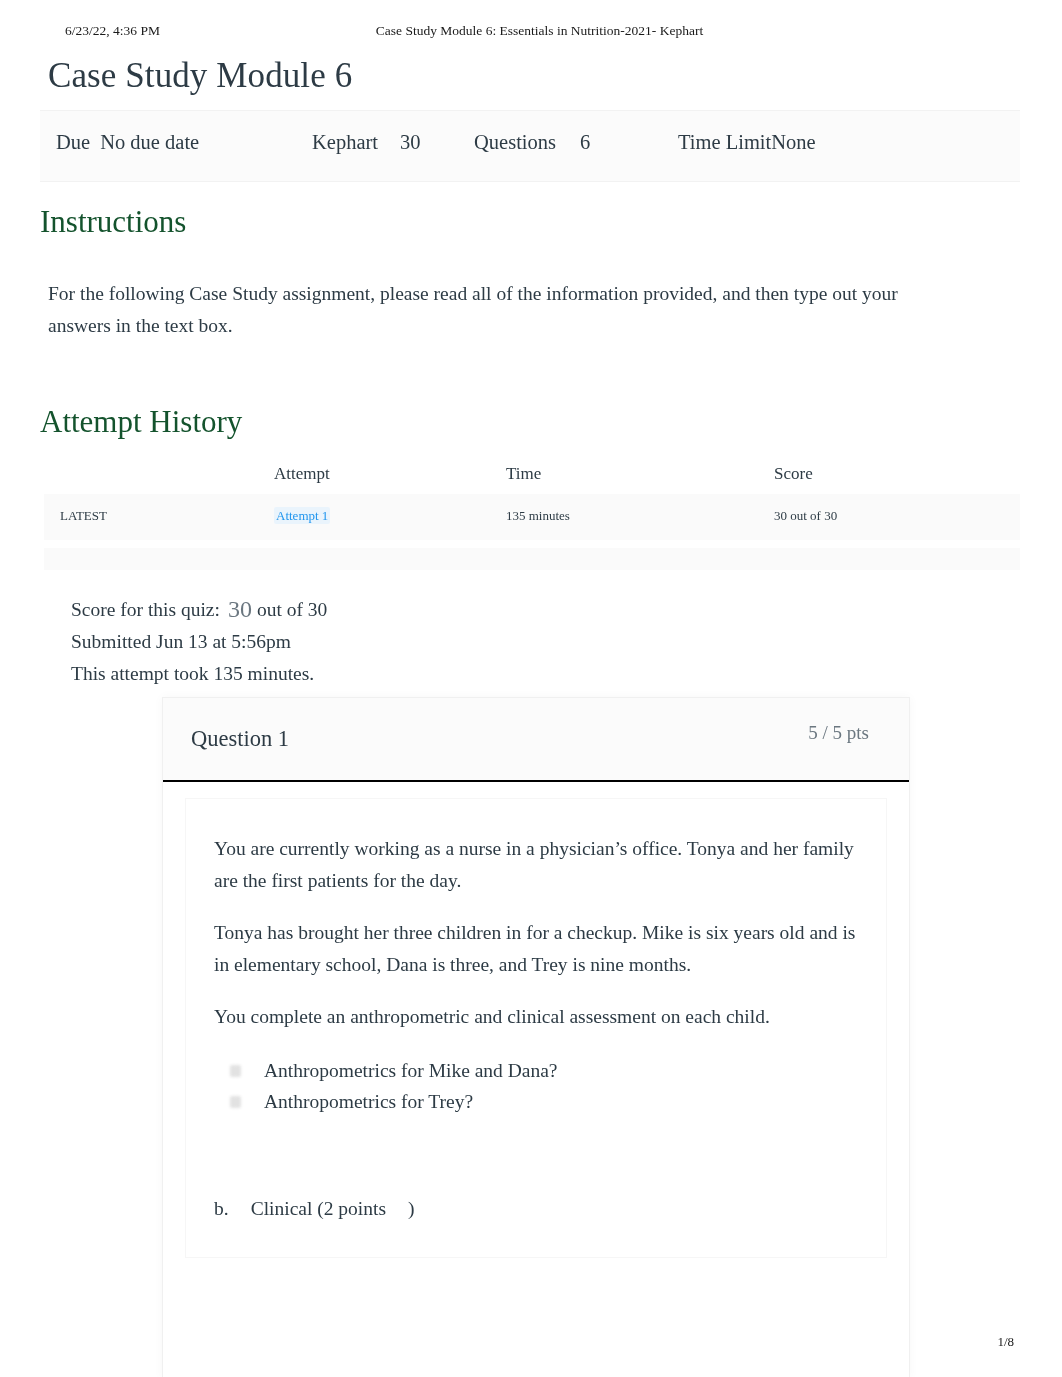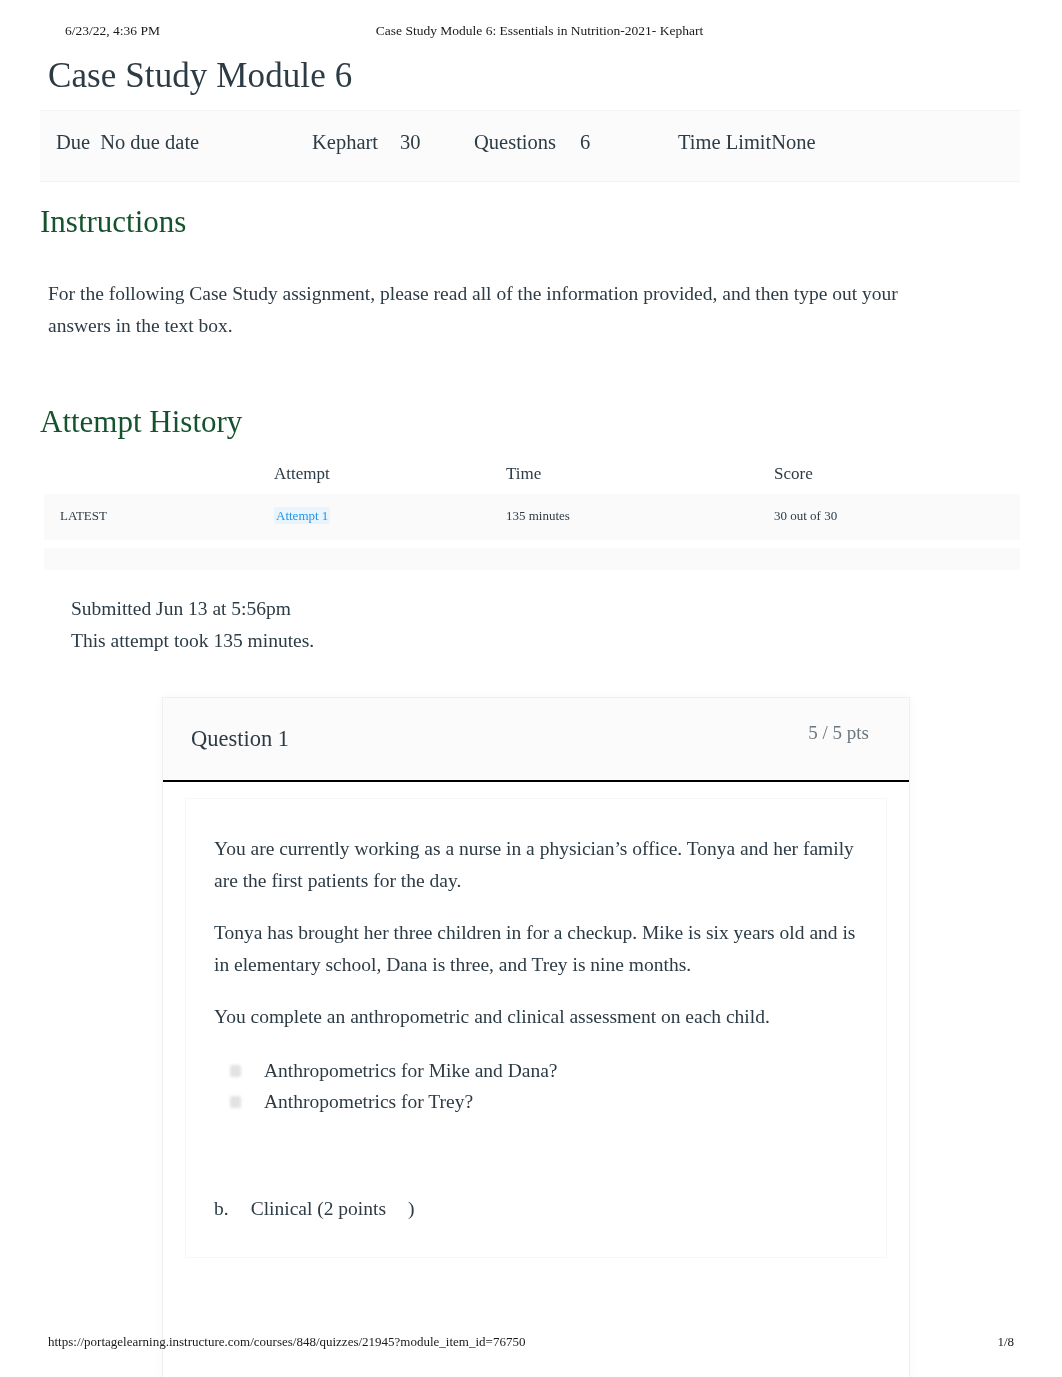--- a/index.html
+++ b/index.html
@@ -320,20 +320,23 @@
       <td class="col-latest">LATEST</td>
       <td class="col-attempt"><a class="attempt-link" href="#">Attempt 1</a></td>
       <td class="col-time">135 minutes</td>
       <td class="col-score">30 out of 30</td>
     </tr>
   </tbody>
 </table>
 <div class="table-tail"></div>
 
 <div class="score-summary">
+  <div class="score-line">
+    <span>Score for this quiz:</span><span class="score-big">30</span><span>out of 30</span>
+  </div>
   <div class="score-line">Submitted Jun 13 at 5:56pm</div>
   <div class="score-line">This attempt took 135 minutes.</div>
 </div>
 
 <div class="question-card">
   <div class="question-card-header">
     <span class="question-name">Question 1</span>
     <span class="question-points">5 / 5 pts</span>
   </div>
 
@@ -354,15 +357,14 @@
       </li>
     </ul>
 
     <p class="q-clinical">
       <span>b.</span><span class="gap"></span><span>Clinical (2 points</span><span class="gap"></span><span>)</span>
     </p>
   </div>
 </div>
 
 <div class="print-footer">
-  <span class="pf-url">https://portagelearning.instructure.com/courses/848/quizzes/21945?module_item_id=76750</span>
   <span class="pf-page">1/8</span>
 </div>
 
 </body></html>

